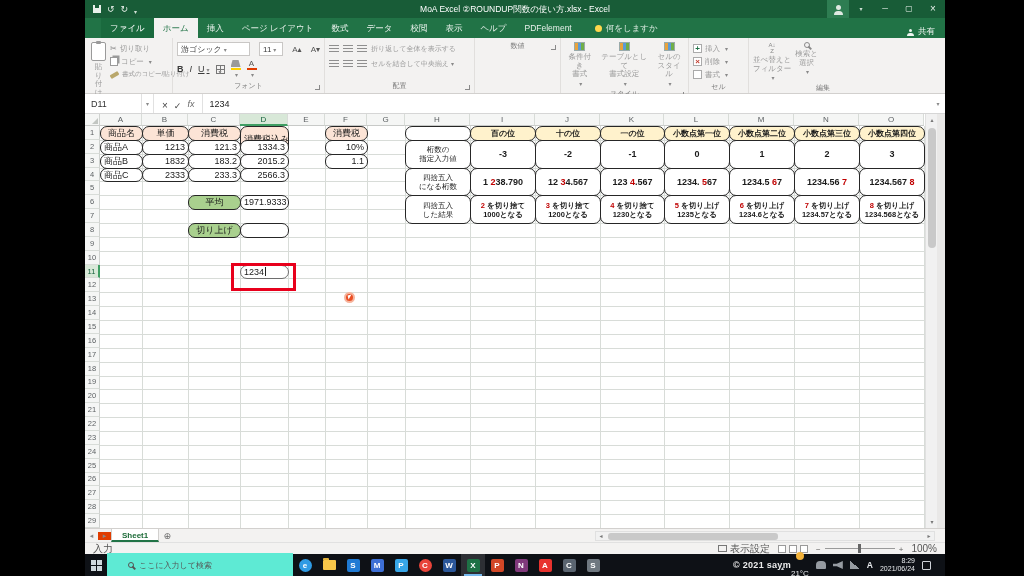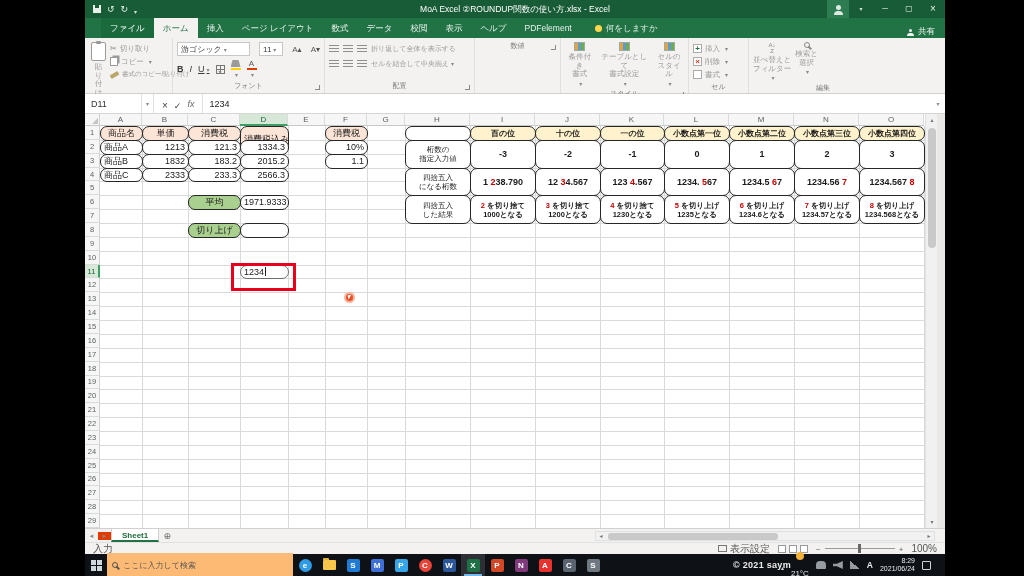--- a/index.html
+++ b/index.html
@@ -143,21 +143,21 @@
   .zminus::before{content:"−";font-size:8px;color:#666;}
   .zplus::before{content:"+";font-size:8px;color:#666;}
   .ztrack{width:70px;height:1px;background:#9a9a9a;position:relative;}
   .zthumb{position:absolute;left:33px;top:-4px;width:3px;height:9px;background:#666;}
 
   
   .taskbar{position:absolute;top:554px;left:0;right:0;height:22px;background:#0e1116;display:flex;align-items:center;color:#e8eaed;}
   .start{width:22px;height:22px;display:flex;align-items:center;justify-content:center;}
   .winlogo{display:grid;grid-template-columns:5px 5px;grid-template-rows:5px 5px;gap:1px;}
   .winlogo span{background:#cfd8dc;}
-  .tsearch{width:186px;height:24px;background:#fdba74;display:flex;align-items:center;gap:5px;padding-left:5px;}
+  .tsearch{width:186px;height:24px;background:#5eead4;display:flex;align-items:center;gap:5px;padding-left:21px;}
   .tsearch .mag{border-color:#555;} .tsearch .mag::after{background:#555;}
   .tsearch .ph{font-size:8px;color:#555;}
   #tk-apps{display:flex;height:22px;}
   .tkapp{width:24px;height:22px;display:flex;align-items:center;justify-content:center;position:relative;}
   .tkapp.active{background:rgba(255,255,255,.13);}
   .tkapp.active::after{content:"";position:absolute;bottom:0;left:3px;right:3px;height:2px;background:#76b9ed;}
   .appic{width:13px;height:13px;border-radius:2px;display:flex;align-items:center;justify-content:center;font-size:8px;font-weight:bold;color:#fff;}
   .appic.circle{border-radius:50%;}
   .appic.folder{background:#f7c64a;height:10px;border-radius:1px;position:relative;}
   .appic.folder::before{content:"";position:absolute;top:-2px;left:0;width:6px;height:2px;background:#e3b23a;border-radius:1px 1px 0 0;}

